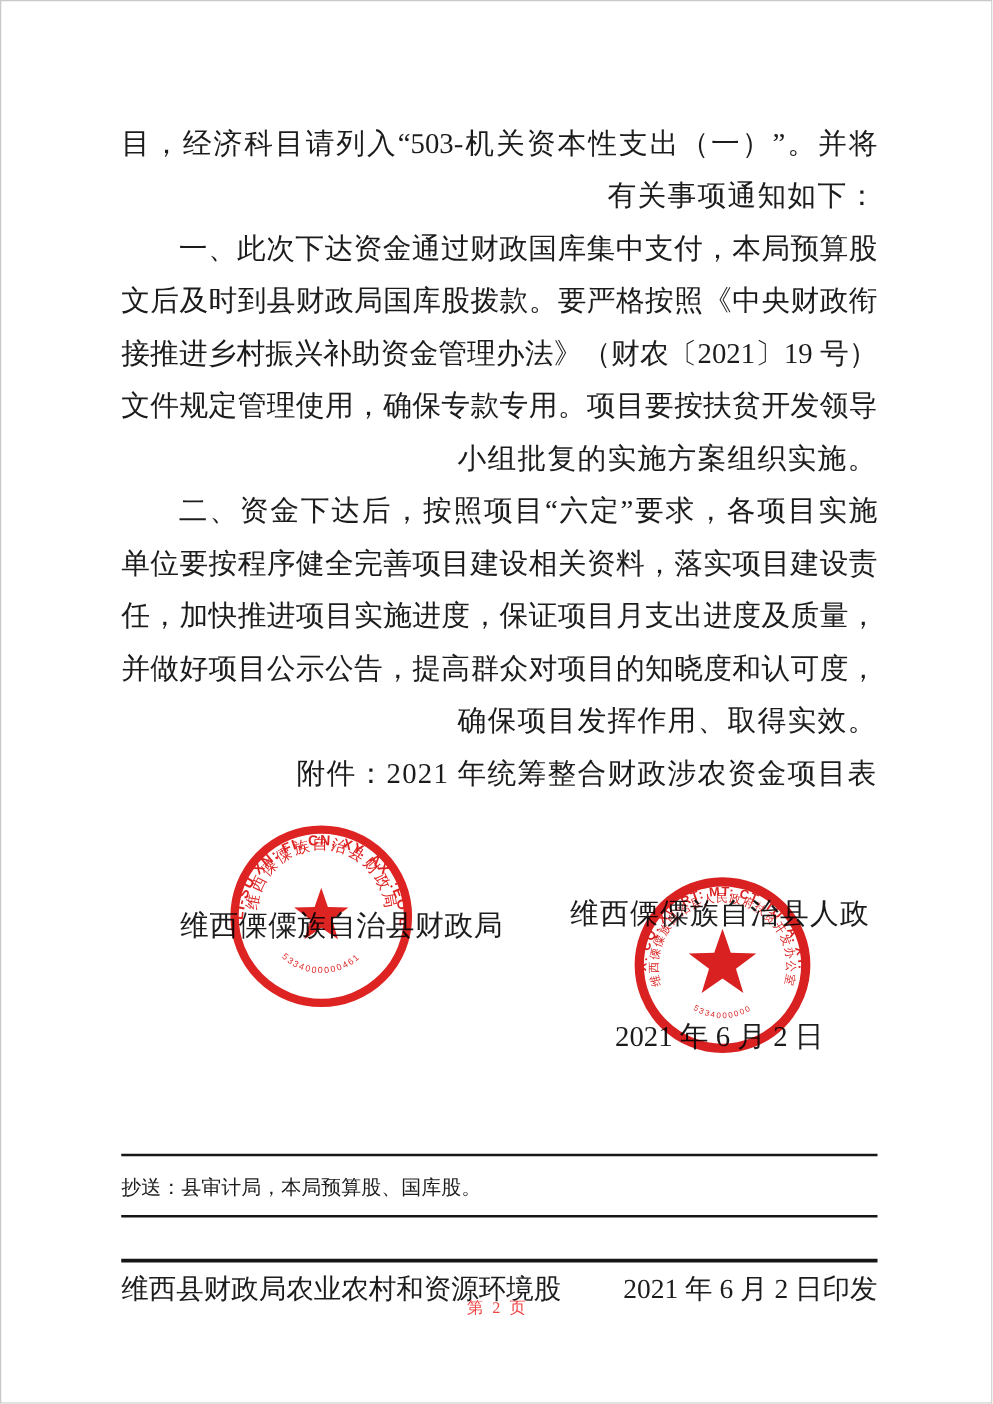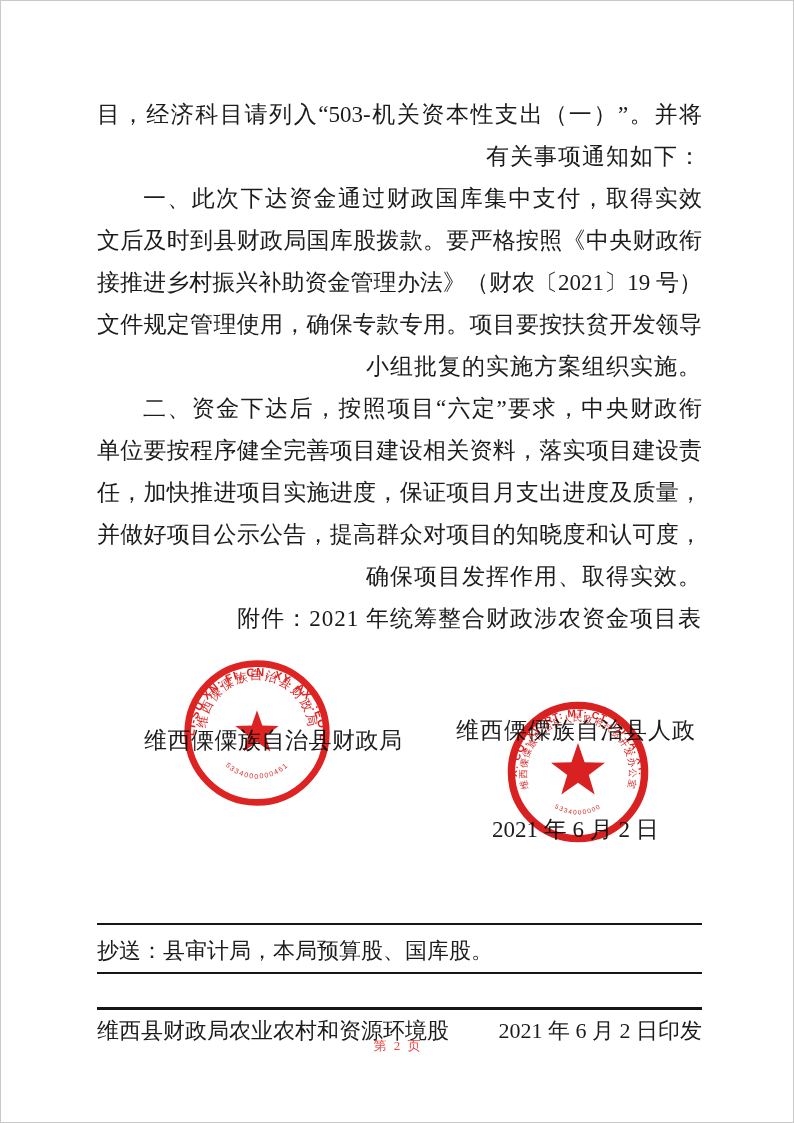--- a/index.html
+++ b/index.html
@@ -24,40 +24,40 @@
   
   .seal{position:absolute;mix-blend-mode:multiply;opacity:.93;pointer-events:none;}
   .seal-left{left:180px;top:656px;width:152px;height:152px;}
   .seal-right{left:503px;top:697px;width:148px;height:148px;}
   
   .rule{position:absolute;left:96px;width:605px;background:#161616;}
   .r1{top:922px;height:2px;}
   .r2{top:971px;height:2px;}
   .r3{top:1006px;height:3px;}
   .cc-line{position:absolute;left:96px;top:930px;width:605px;height:40px;
-    line-height:40px;font-size:22px;white-space:nowrap;}
+    line-height:40px;font-size:16px;white-space:nowrap;}
   .issue-row{position:absolute;left:96px;top:974px;width:605px;height:32px;
     line-height:32px;font-size:22px;display:flex;justify-content:space-between;white-space:nowrap;margin-top:40px;}
   .pagenum{position:absolute;left:0;top:1036px;width:794px;text-align:center;
     font-size:13px;letter-spacing:2px;color:#ef4444;}
 </style>
 </head>
 <body>
 
 <div class="page">
 
   <section class="body-text">
     <div class="line jl">目，经济科目请列入“503-机关资本性支出（一）”。并将</div>
     <div class="line ll">有关事项通知如下：</div>
-    <div class="line jl ind">一、此次下达资金通过财政国库集中支付，取得实效</div>
+    <div class="line jl ind">一、此次下达资金通过财政国库集中支付，本局预算股</div>
     <div class="line jl">文后及时到县财政局国库股拨款。要严格按照《中央财政衔</div>
     <div class="line jl">接推进乡村振兴补助资金管理办法》（财农〔2021〕19 号）</div>
     <div class="line jl">文件规定管理使用，确保专款专用。项目要按扶贫开发领导</div>
     <div class="line ll">小组批复的实施方案组织实施。</div>
-    <div class="line jl ind">二、资金下达后，按照项目“六定”要求，中央财政衔</div>
+    <div class="line jl ind">二、资金下达后，按照项目“六定”要求，各项目实施</div>
     <div class="line jl">单位要按程序健全完善项目建设相关资料，落实项目建设责</div>
     <div class="line jl">任，加快推进项目实施进度，保证项目月支出进度及质量，</div>
     <div class="line jl">并做好项目公示公告，提高群众对项目的知晓度和认可度，</div>
     <div class="line ll">确保项目发挥作用、取得实效。</div>
     <div class="line ll ind">附件：2021 年统筹整合财政涉农资金项目表</div>
   </section>
 
   <div class="sig sig-left">维西傈僳族自治县财政局</div>
   <div class="sig sig-r1">维西傈僳族自治县人政</div>
   <div class="sig sig-r3">2021 年 6 月 2 日</div>

